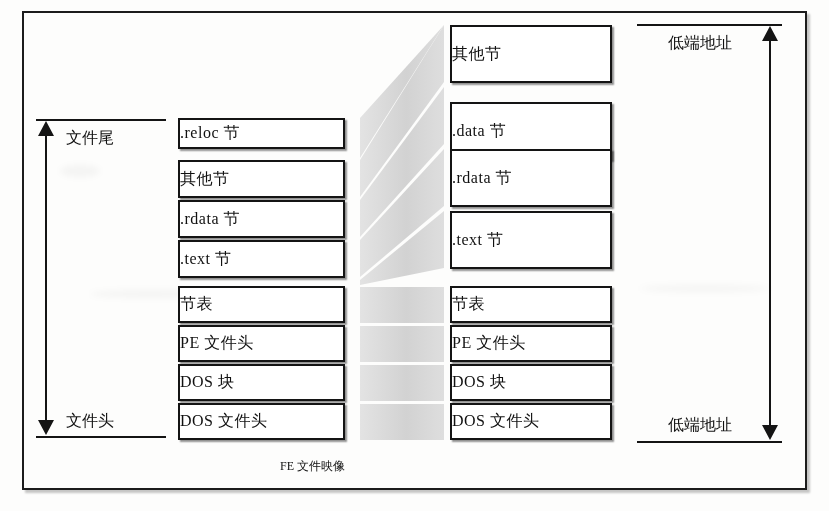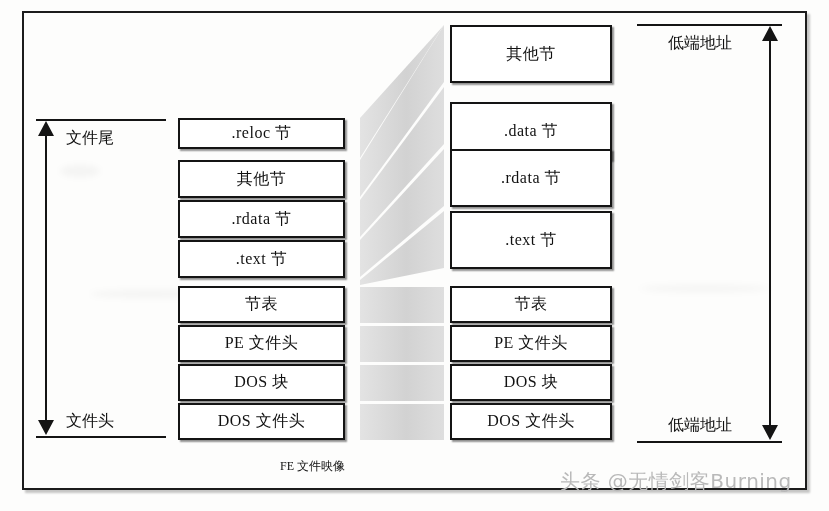--- a/index.html
+++ b/index.html
@@ -36,21 +36,21 @@
   }
 
   
   .blk {
     position: absolute;
     box-sizing: border-box;
     border: 2px solid #141414;
     background: #ffffff;
     display: flex;
     align-items: center;
-    justify-content: center;
+    justify-content: flex-start;
     font-size: 16px;
     letter-spacing: 0.5px;
     white-space: nowrap;
     box-shadow: 2px 2px 1.5px rgba(0,0,0,0.42);
   }
 
   
   .caption {
     position: absolute;
     font-size: 12px;
@@ -218,15 +218,14 @@
     <div class="axis-line axis-cap" style="left:637px; top:24px; width:145px;"></div>
     <div class="axis-line axis-cap" style="left:637px; top:441px; width:145px;"></div>
     <div class="axis-line axis-shaft" style="left:769px; top:29px; height:408px;"></div>
     <div class="arrow-head arrow-up" style="left:762px; top:26px;"></div>
     <div class="arrow-head arrow-down" style="left:762px; top:425px;"></div>
     <div class="axis-label" style="left:668px; top:33px;">低端地址</div>
     <div class="axis-label" style="left:668px; top:415px;">低端地址</div>
   </div>
 
 
-  <div class="watermark" style="left:560px; top:468px;">头条 @无情剑客Burning</div>
 
 </div>
 
 </body></html>

